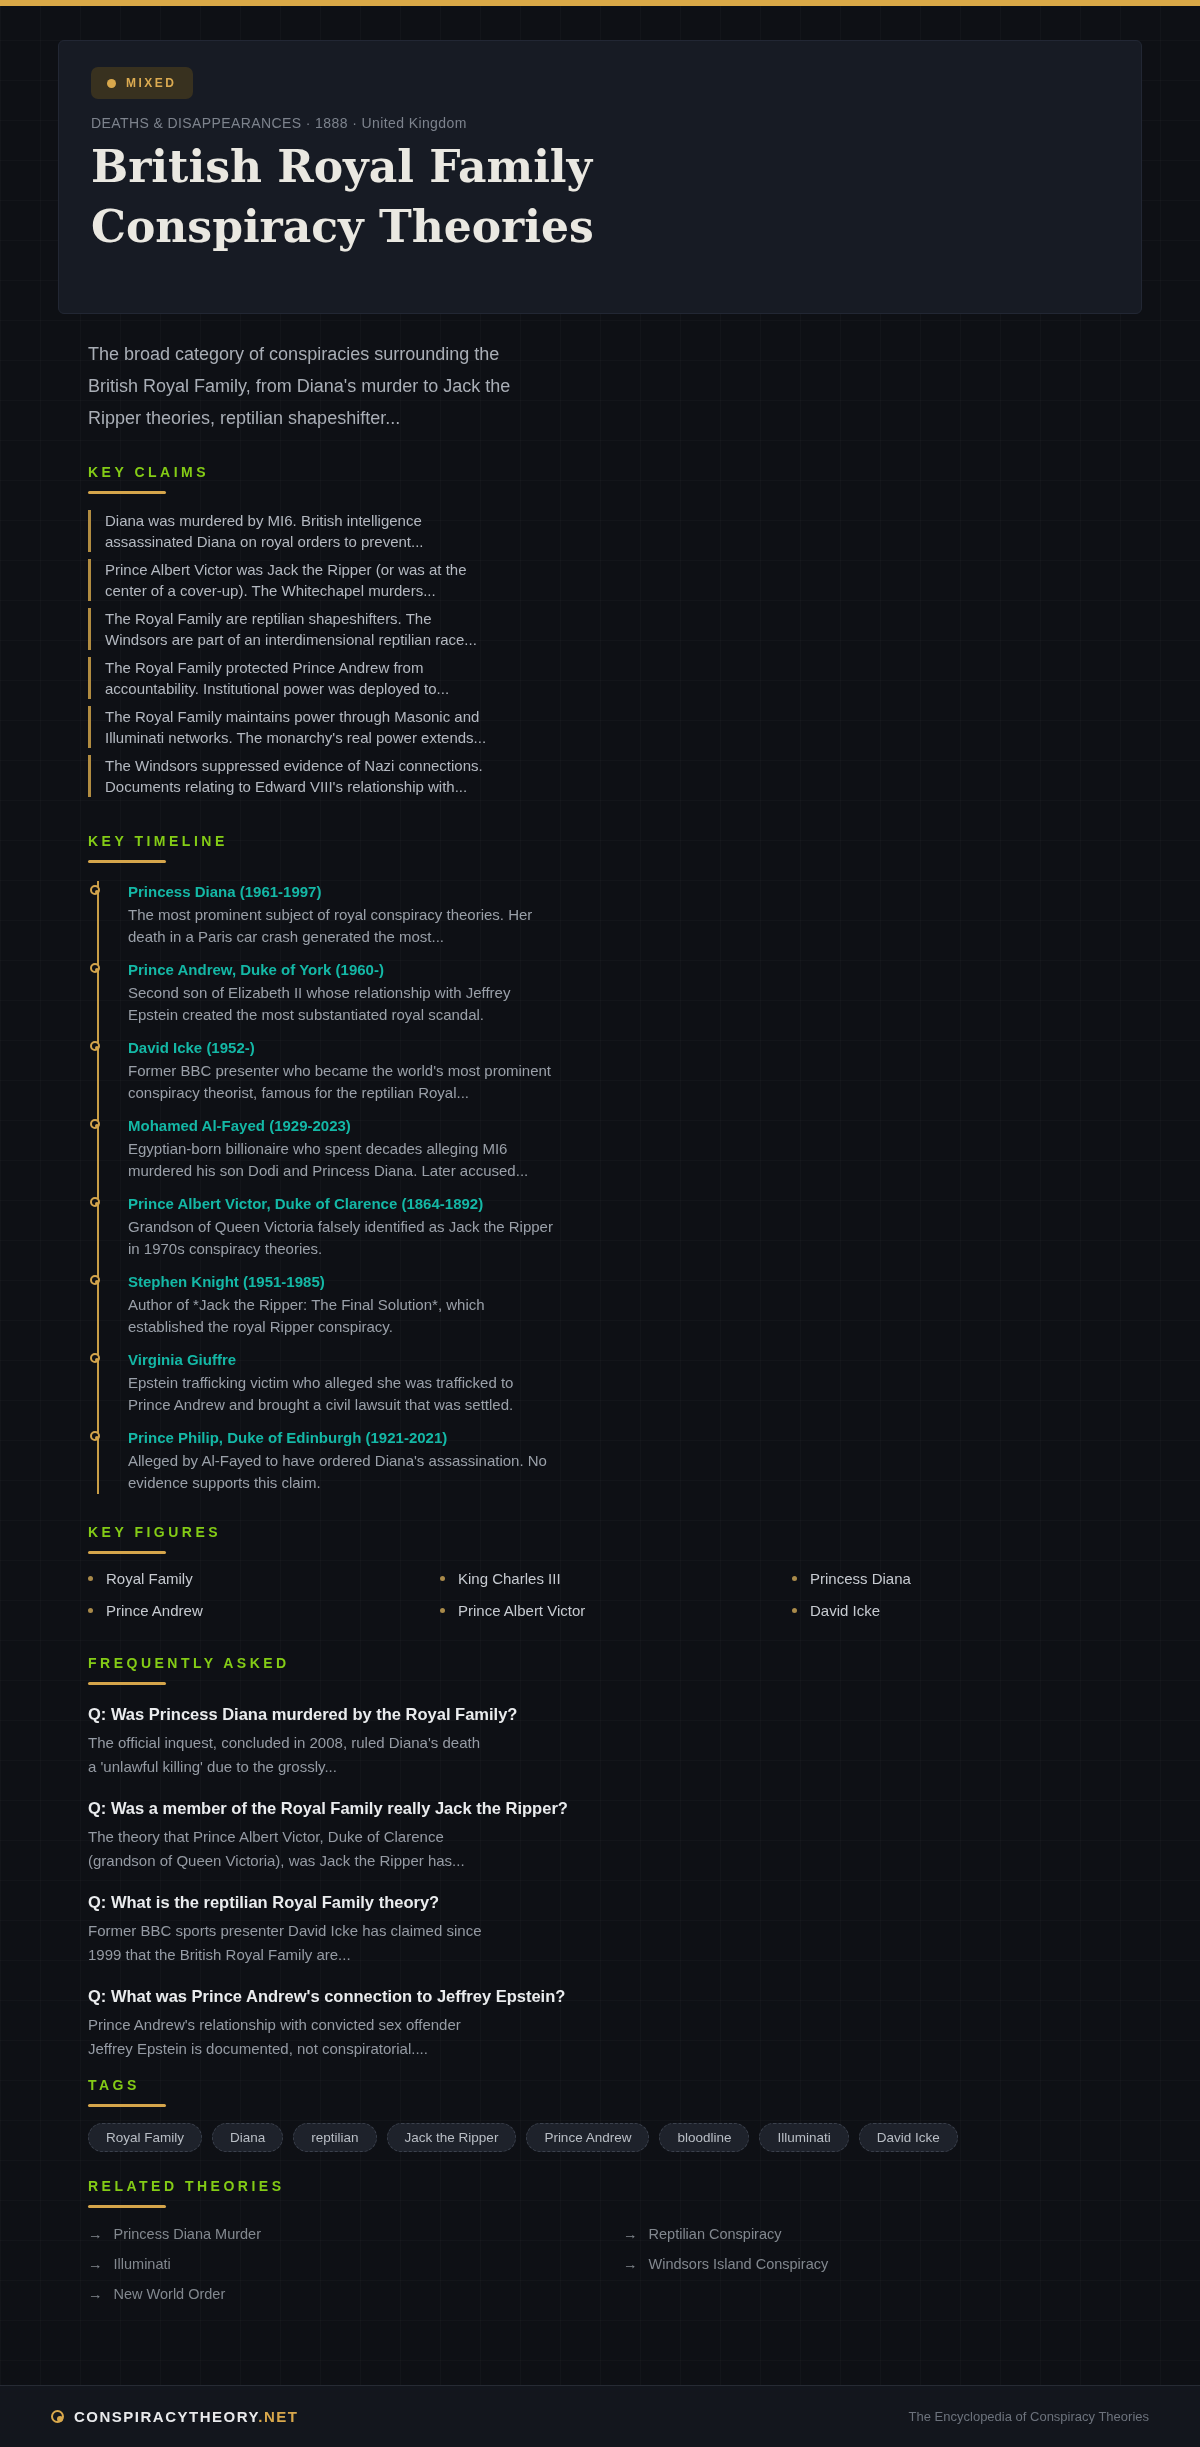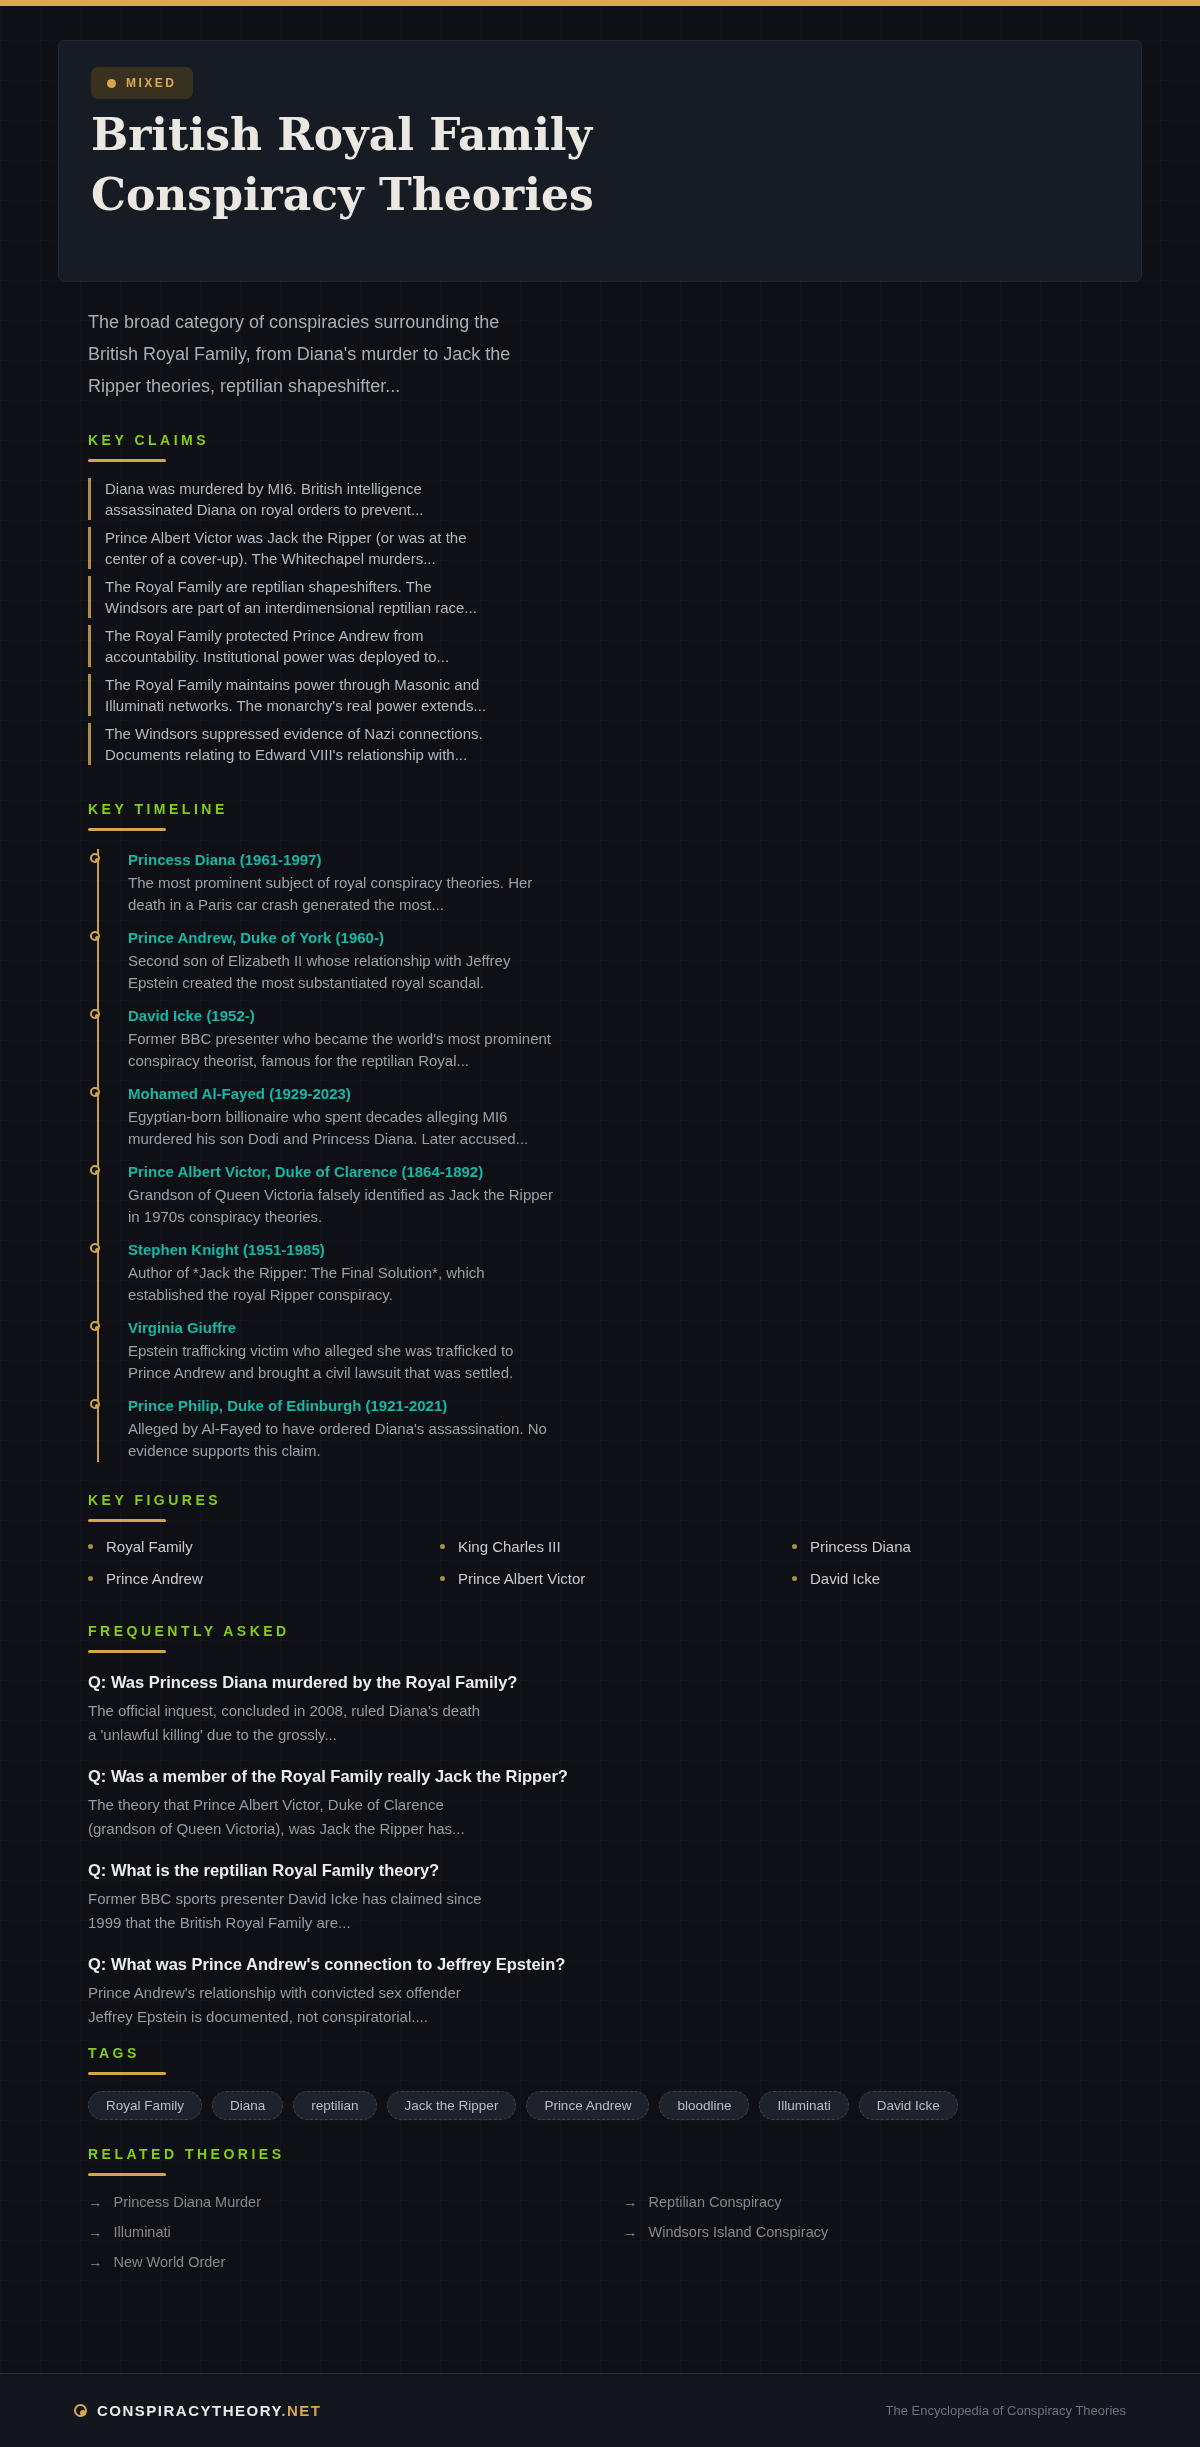--- a/index.html
+++ b/index.html
@@ -82,43 +82,50 @@
   }
 
   
   .sec-related { margin-top:26px; }
   .related { margin-top:18px; display:grid; grid-template-columns:535px 1fr; row-gap:14px; }
   .rel { color:#82888f; font-size:14.5px; cursor:pointer; }
   .rel .arrow { margin-right:7px; }
 
   
   footer {
-    flex:none; margin-top:auto; height:74px; background:#13161d;
+    flex:none; margin-top:auto; height:62px; background:#13161d;
     border-top:1px solid #262b34; display:flex; align-items:center;
-    justify-content:space-between; padding:0 74px;
+    justify-content:space-between; padding:0 51px;
   }
   .brand { display:flex; align-items:center; gap:10px; cursor:pointer; }
   .eye { width:13px; height:13px; border:2px solid #d9a84c; border-radius:50%; position:relative; }
   .eye::after { content:""; position:absolute; left:3.5px; top:3.5px; width:6px; height:6px; border-radius:50%; background:#d9a84c; }
   .brand-text { font-size:15px; font-weight:bold; letter-spacing:1.5px; color:#e9eaec; }
   .brand-text .tld { color:#d9a84c; }
   .tagline { font-size:13px; color:#6c727c; }
 </style>
 </head>
 <body>
 
 <div class="topbar"></div>
 
 <div class="page">
 
   <div class="hero">
     <div class="badge">
       <span class="dot"></span>
       <span>MIXED</span>
     </div>
+    <div class="crumb">
+      <span>DEATHS &amp; DISAPPEARANCES</span>
+      <span>·</span>
+      <span>1888</span>
+      <span>·</span>
+      <span>United Kingdom</span>
+    </div>
     <h1 class="title">
       <span>British Royal Family</span><br>
       <span>Conspiracy Theories</span>
     </h1>
   </div>
 
   <p class="summary">The broad category of conspiracies surrounding the British Royal Family, from Diana's murder to Jack the Ripper theories, reptilian shapeshifter...</p>
 
   <section class="sec-claims">
     <div class="sec-h">KEY CLAIMS</div>

